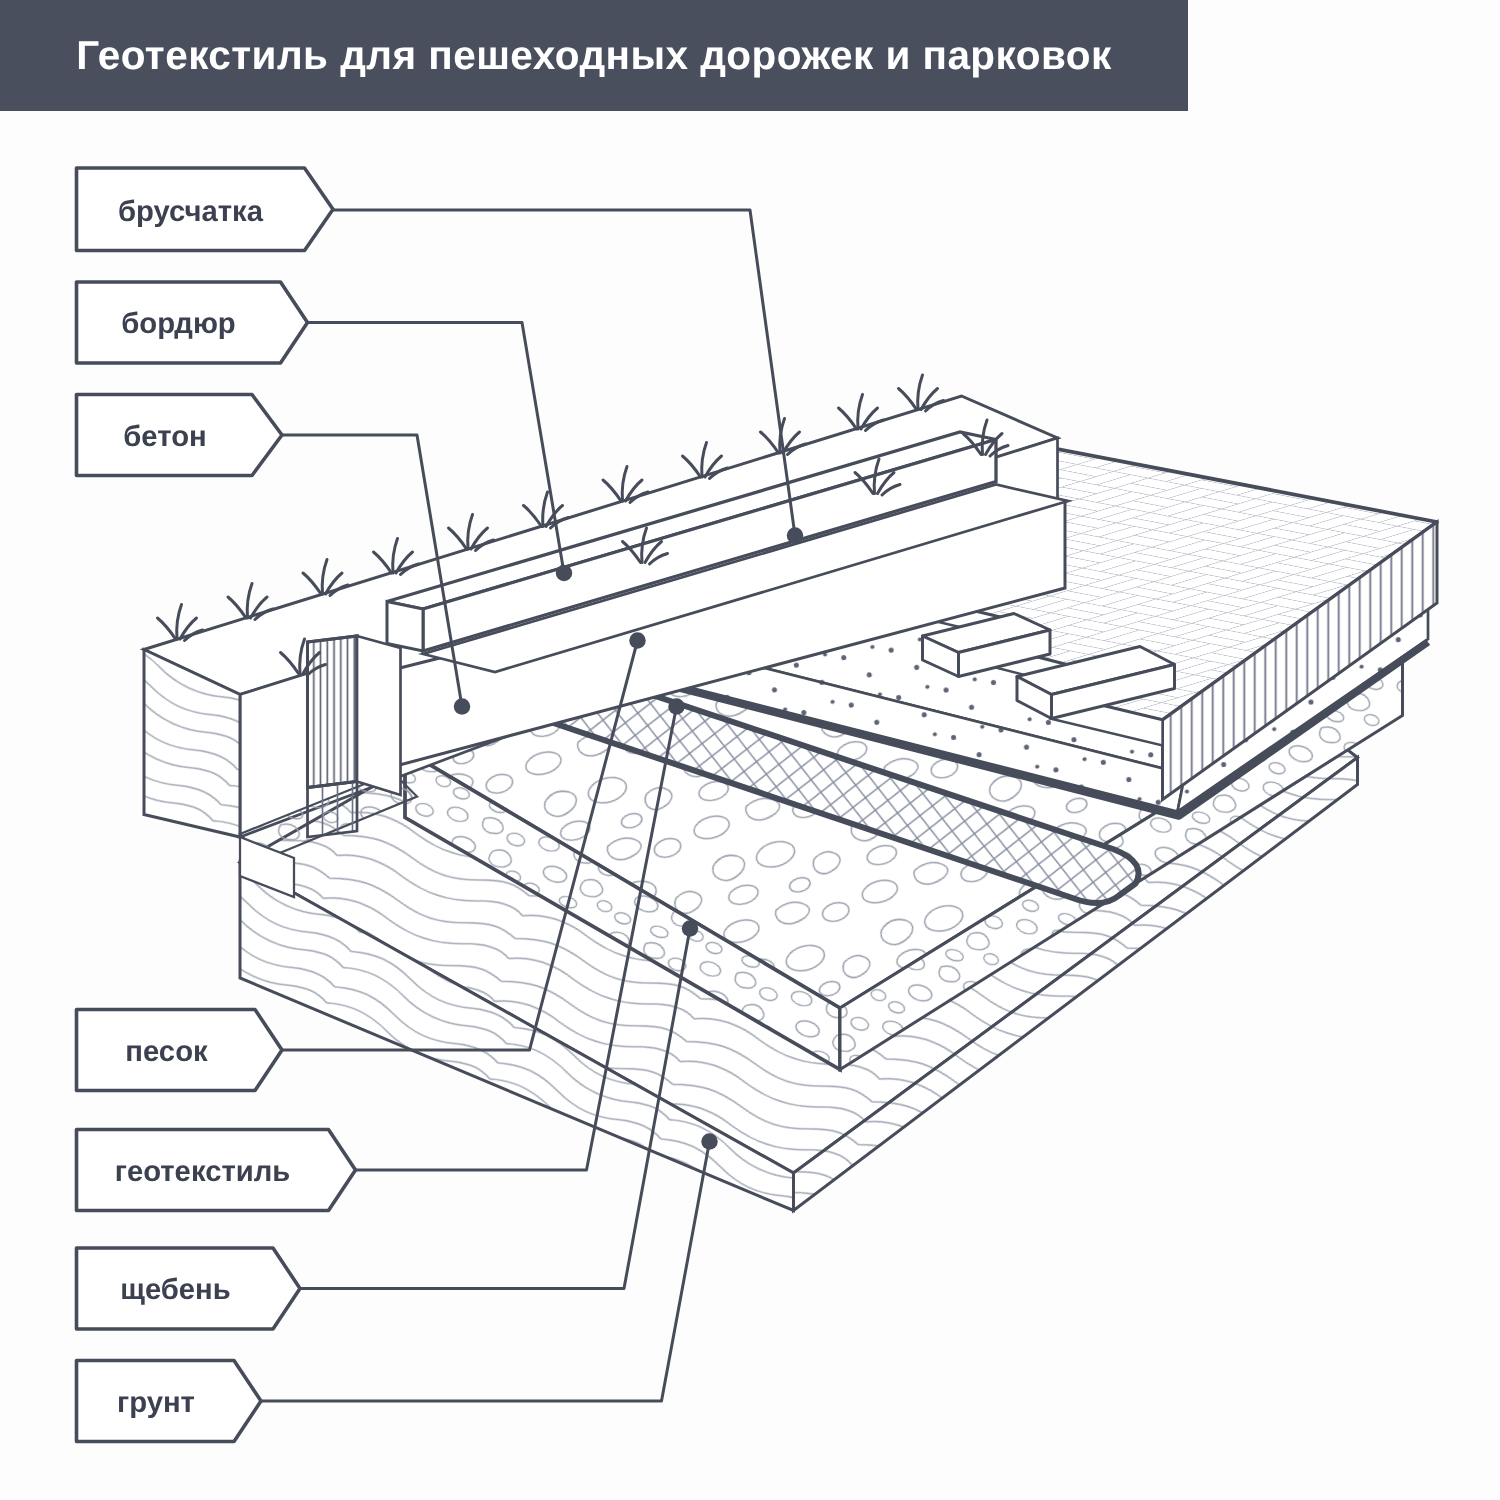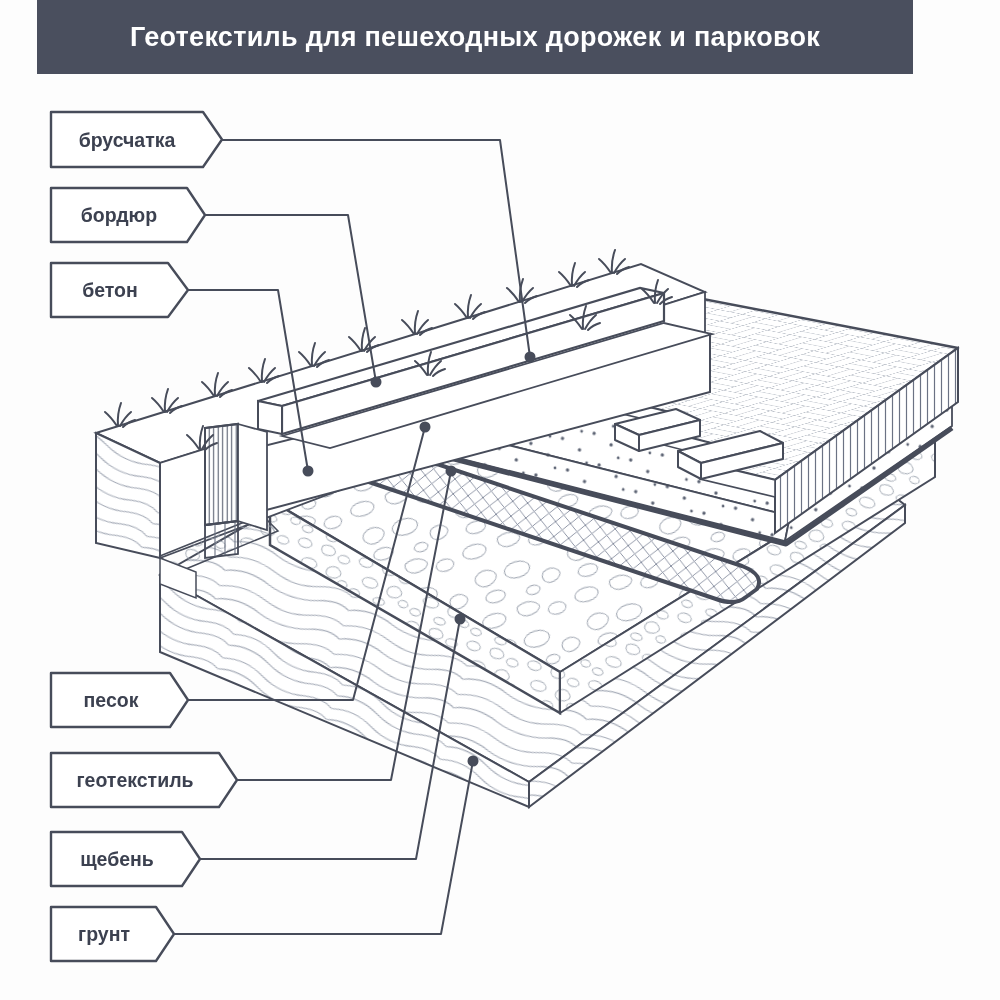--- a/index.html
+++ b/index.html
@@ -1,19 +1,19 @@
 <!DOCTYPE html>
 <html><head>
 <meta charset="utf-8">
 <style>
   html,body{margin:0;padding:0;background:#ffffff;}
   .page{position:relative;width:1000px;height:1000px;background:#fdfdfd;overflow:hidden;
         font-family:"Liberation Sans", sans-serif;}
-  .header{position:absolute;left:0;top:0;width:876px;height:74px;background:#4a4f5e;
-          display:flex;align-items:center;justify-content:center;margin-left:37px;}
+  .header{position:absolute;left:0;top:0;width:792px;height:74px;background:#4a4f5e;
+          display:flex;align-items:center;justify-content:center;}
   .header h1{margin:0;color:#ffffff;font-size:27px;font-weight:bold;letter-spacing:.3px;}
   svg text.callout-text{font-family:"Liberation Sans", sans-serif;font-size:19.5px;
           font-weight:bold;fill:#3c4150;}
 </style>
 </head>
 <body>
 
 <div class="page">
   <div class="header">
     <h1>Геотекстиль для пешеходных дорожек и парковок</h1>

